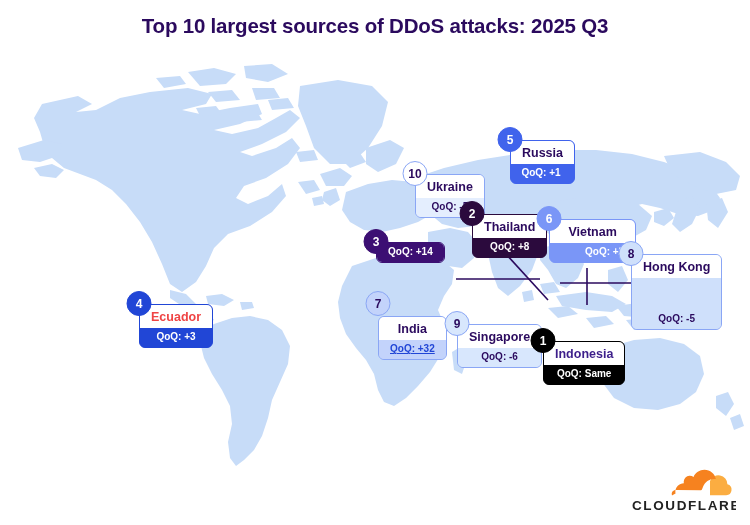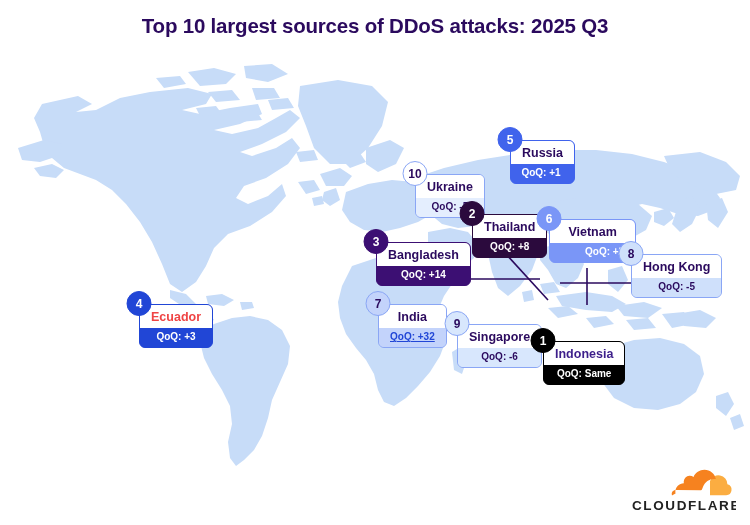--- a/index.html
+++ b/index.html
@@ -195,44 +195,43 @@
     <div class="badge" style="background: rgb(122, 150, 247); color: rgb(255, 255, 255); border: 1.5px solid rgb(122, 150, 247);">6</div>
     <div class="card" style="background: rgb(122, 150, 247); border: 1.5px solid rgb(122, 150, 247);">
       <div class="name" style="color: rgb(43, 10, 94);">Vietnam</div>
       <div class="qoq" style="background: rgb(122, 150, 247); color: rgb(255, 255, 255); padding-left: 35px;">QoQ: +2</div>
     </div>
   </div>
 
   <div class="label" style="left:376px;top:229px;">
     <div class="badge" style="background: rgb(60, 15, 115); color: rgb(255, 255, 255); border: 1.5px solid rgb(60, 15, 115);">3</div>
     <div class="card" style="background: rgb(60, 15, 115); border: 1.5px solid rgb(60, 15, 115);">
-      <div class="name" style="color: rgb(43, 10, 94);">Bangladesh</div>
       <div class="qoq" style="background: rgb(60, 15, 115); color: rgb(255, 255, 255);">QoQ: +14</div>
     </div>
   </div>
 
   <div class="label" style="left:631px;top:241px;">
     <div class="badge" style="background: rgb(207, 224, 251); color: rgb(43, 10, 94); border: 1.5px solid rgb(138, 166, 245);">8</div>
-    <div class="card" style="background: rgb(207, 224, 251); border: 1.5px solid rgb(138, 166, 245);">
+    <div class="card" style="background: rgb(207, 224, 251); border: 1.5px solid rgb(138, 166, 245); gap: 32px;">
       <div class="name" style="color: rgb(43, 10, 94);">Hong Kong</div>
       <div class="qoq" style="background: rgb(207, 224, 251); color: rgb(43, 10, 94);">QoQ: -5</div>
     </div>
   </div>
 
   <div class="label" style="left:139px;top:291px;">
     <div class="badge" style="background: rgb(33, 70, 214); color: rgb(255, 255, 255); border: 1.5px solid rgb(33, 70, 214);">4</div>
     <div class="card" style="background: rgb(33, 70, 214); border: 1.5px solid rgb(33, 70, 214);">
       <div class="name" style="color: #ef4444;">Ecuador</div>
       <div class="qoq" style="background: rgb(33, 70, 214); color: rgb(255, 255, 255);">QoQ: +3</div>
     </div>
   </div>
 
   <div class="label" style="left:378px;top:291px;">
     <div class="badge" style="background: rgb(195, 211, 251); color: rgb(43, 10, 94); border: 1.5px solid rgb(138, 166, 245);">7</div>
-    <div class="card" style="background: rgb(195, 211, 251); border: 1.5px solid rgb(138, 166, 245);">
+    <div class="card" style="background: rgb(195, 211, 251); border: 1.5px solid rgb(138, 166, 245); margin-top: 12px;">
       <div class="name" style="color: rgb(43, 10, 94);">India</div>
       <div class="qoq" style="background: rgb(195, 211, 251); color: rgb(33, 70, 214); text-decoration: underline;">QoQ: +32</div>
     </div>
   </div>
 
   <div class="label" style="left:457px;top:311px;">
     <div class="badge" style="background: rgb(216, 231, 253); color: rgb(43, 10, 94); border: 1.5px solid rgb(138, 166, 245);">9</div>
     <div class="card" style="background: rgb(216, 231, 253); border: 1.5px solid rgb(138, 166, 245);">
       <div class="name" style="color: rgb(43, 10, 94);">Singapore</div>
       <div class="qoq" style="background: rgb(216, 231, 253); color: rgb(43, 10, 94);">QoQ: -6</div>

